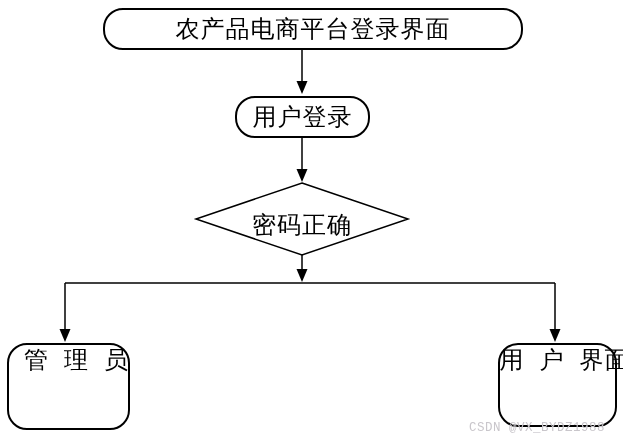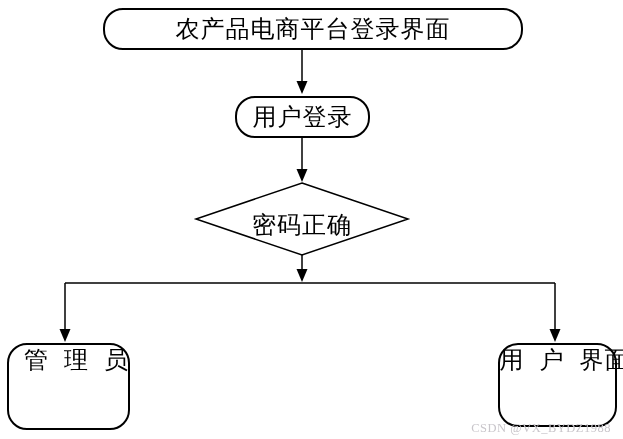--- a/index.html
+++ b/index.html
@@ -43,23 +43,23 @@
     height: 72px;
     display: flex;
     align-items: center;
     justify-content: center;
     font-size: 24px;
     letter-spacing: 1px;
     white-space: nowrap;
   }
   .watermark {
     position: absolute;
-    right: 12px;
+    right: 18px;
     top: 421px;
-    font-family: Liberation Serif, serif;
+    font-family: Liberation Mono, monospace;
     font-size: 12.5px;
     color: #c9c6cb;
     letter-spacing: 0.5px;
     white-space: nowrap;
   }
 </style>
 </head>
 <body>
 
 <div class="stage">

